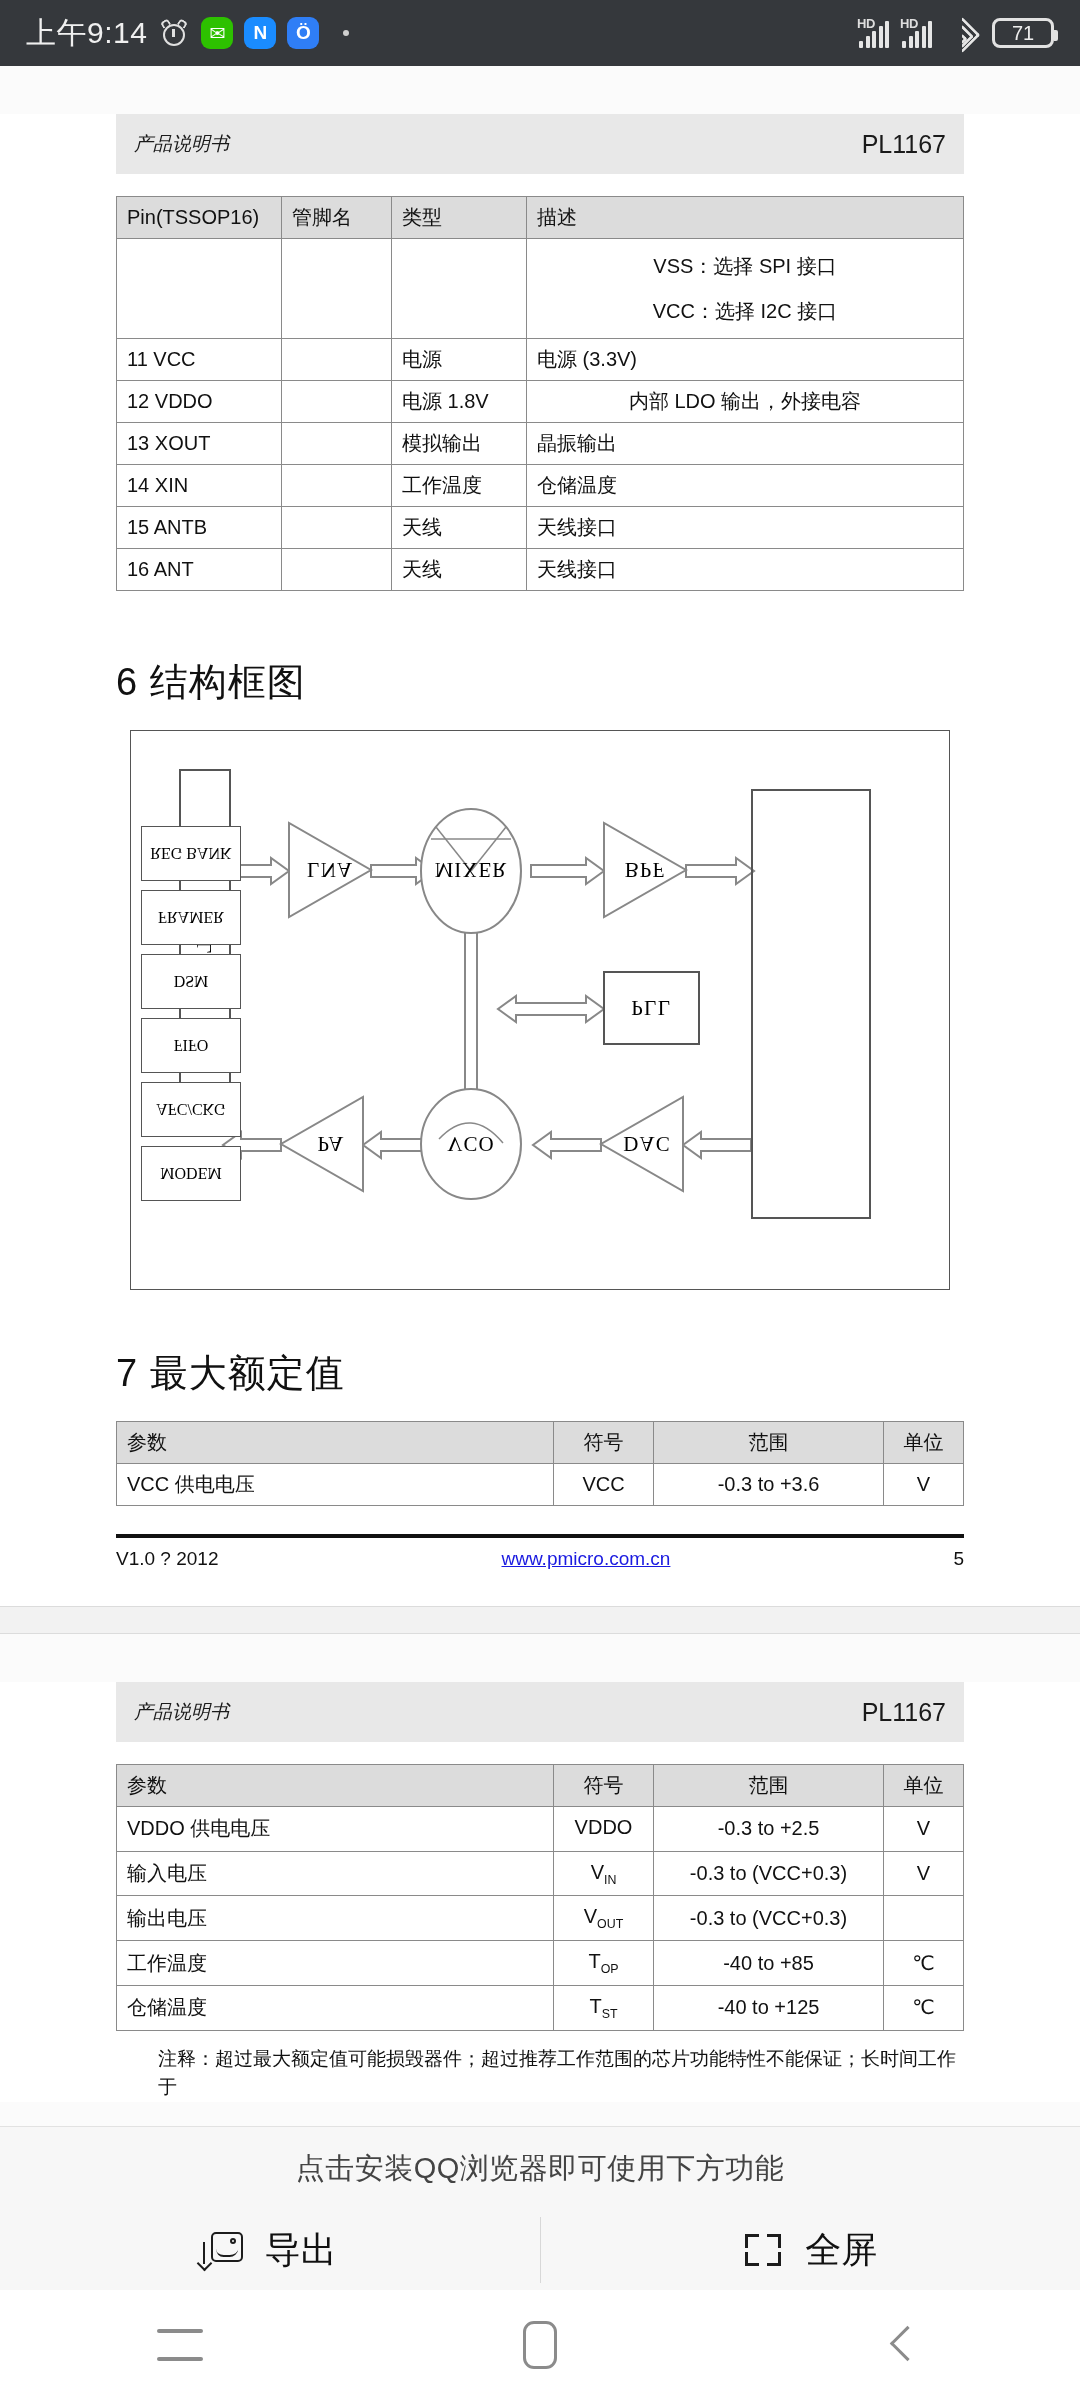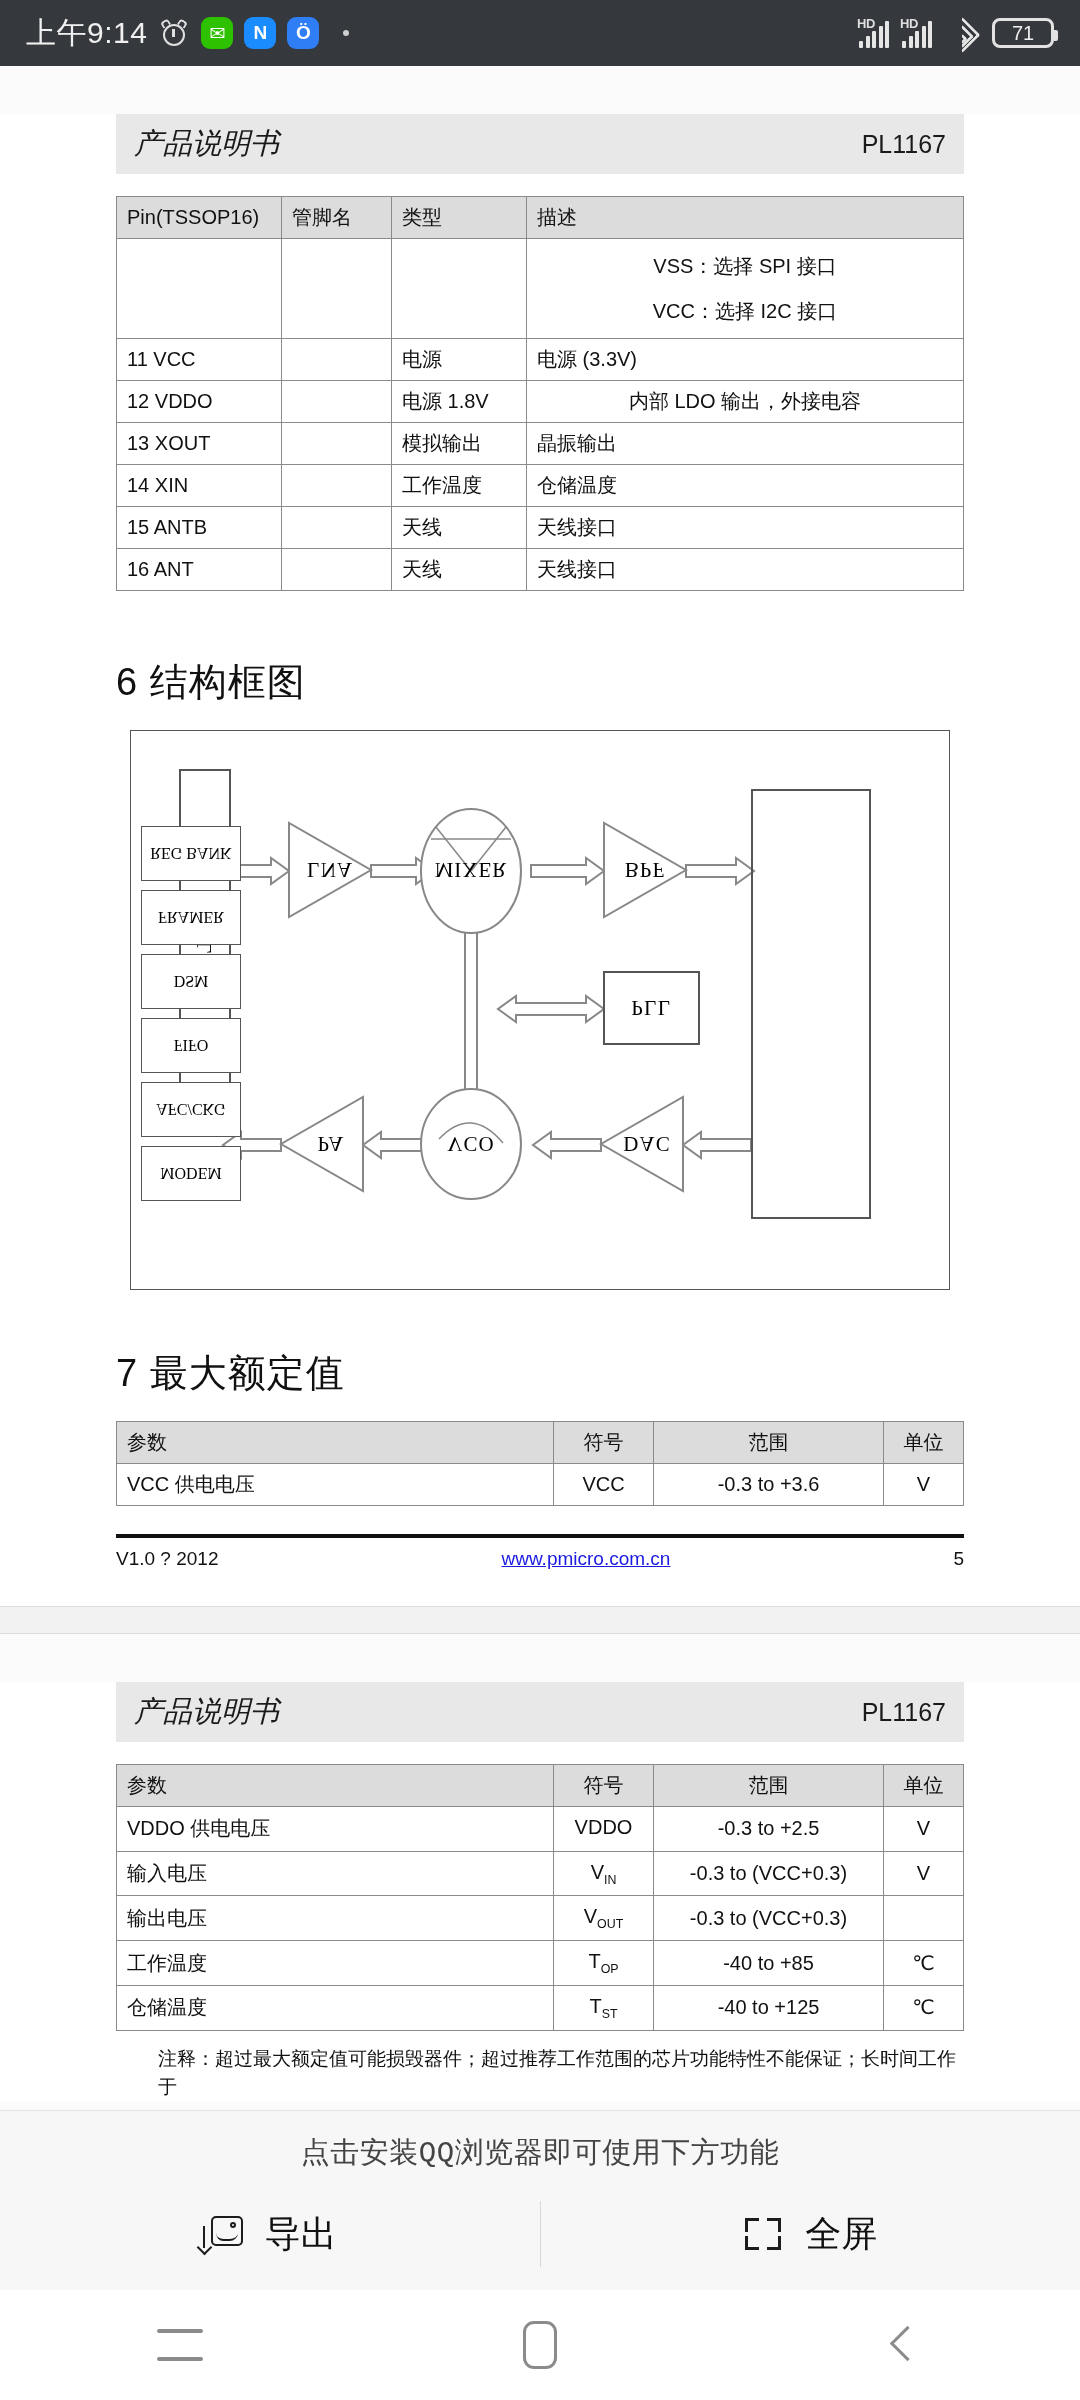--- a/index.html
+++ b/index.html
@@ -63,21 +63,21 @@
   
   .viewer { position:absolute; top:66px; left:0; right:0; bottom:180px;
             background:#fbfbfb; overflow:hidden; }
   .page { background:#ffffff; padding:0 0; position:relative; }
   .page-inner { padding:0 116px; }
 
   .doc-header {
     background:#e8e8e8; height:60px; display:flex; align-items:center;
     justify-content:space-between; padding:0 18px; margin-top:48px;
   }
-  .doc-header .dh-title { font-size:29px; color:#1a1a1a; font-style:italic; }
+  .doc-header .dh-title { font-size:19px; color:#1a1a1a; font-style:italic; }
   .doc-header .dh-code { font-size:25px; color:#1a1a1a; }
 
   table.dt { border-collapse:collapse; width:100%; font-size:20px; color:#111; }
   table.dt th, table.dt td {
     border:1px solid #8a8a8a; padding:7px 10px; text-align:left; vertical-align:middle;
     line-height:1.35; font-weight:normal;
   }
   table.dt th { background:#dcdcdc; }
   .pin-table { margin-top:22px; }
   .pin-table td.desc-center { text-align:center; }
@@ -111,22 +111,22 @@
   .footer-rule { border-top:4px solid #111; margin-top:28px; }
   .doc-footer { display:flex; align-items:center; justify-content:space-between;
                 font-size:19px; color:#111; padding-top:10px; }
   .doc-footer a { color:#1a1ae0; text-decoration:underline; }
   .note { font-size:19px; color:#111; margin-top:14px; padding-left:42px; line-height:1.5; }
 
   .page-gap { height:28px; background:#f2f2f2; border-top:1px solid #dcdcdc;
               border-bottom:1px solid #dcdcdc; }
 
   
-  .qq-panel { position:absolute; left:0; right:0; bottom:110px; height:180px;
-              background:#f7f7f7; border-top:1px solid #e2e2e2;font-family:Liberation Mono, monospace; }
+  .qq-panel { position:absolute; left:0; right:0; bottom:94px; height:180px;
+              background:#f7f7f7; border-top:1px solid #e2e2e2; }
   .qq-hint { text-align:center; font-size:29px; color:#444; padding-top:22px; letter-spacing:.5px; }
   .qq-actions { display:flex; margin-top:20px; height:82px; }
   .qq-act { flex:1; display:flex; align-items:center; justify-content:center; gap:22px; }
   .qq-act .lbl { font-size:36px; color:#111; }
   .qq-divider { width:1px; background:#d8d8d8; margin:8px 0; }
   .ic-export { width:40px; height:40px; position:relative; }
   .ic-export .frame { position:absolute; left:8px; top:2px; width:32px; height:30px;
                       border:2.5px solid #1c1c1c; border-radius:5px; }
   .ic-export .dot { position:absolute; left:27px; top:8px; width:6px; height:6px;
                     border:2px solid #1c1c1c; border-radius:50%; }

